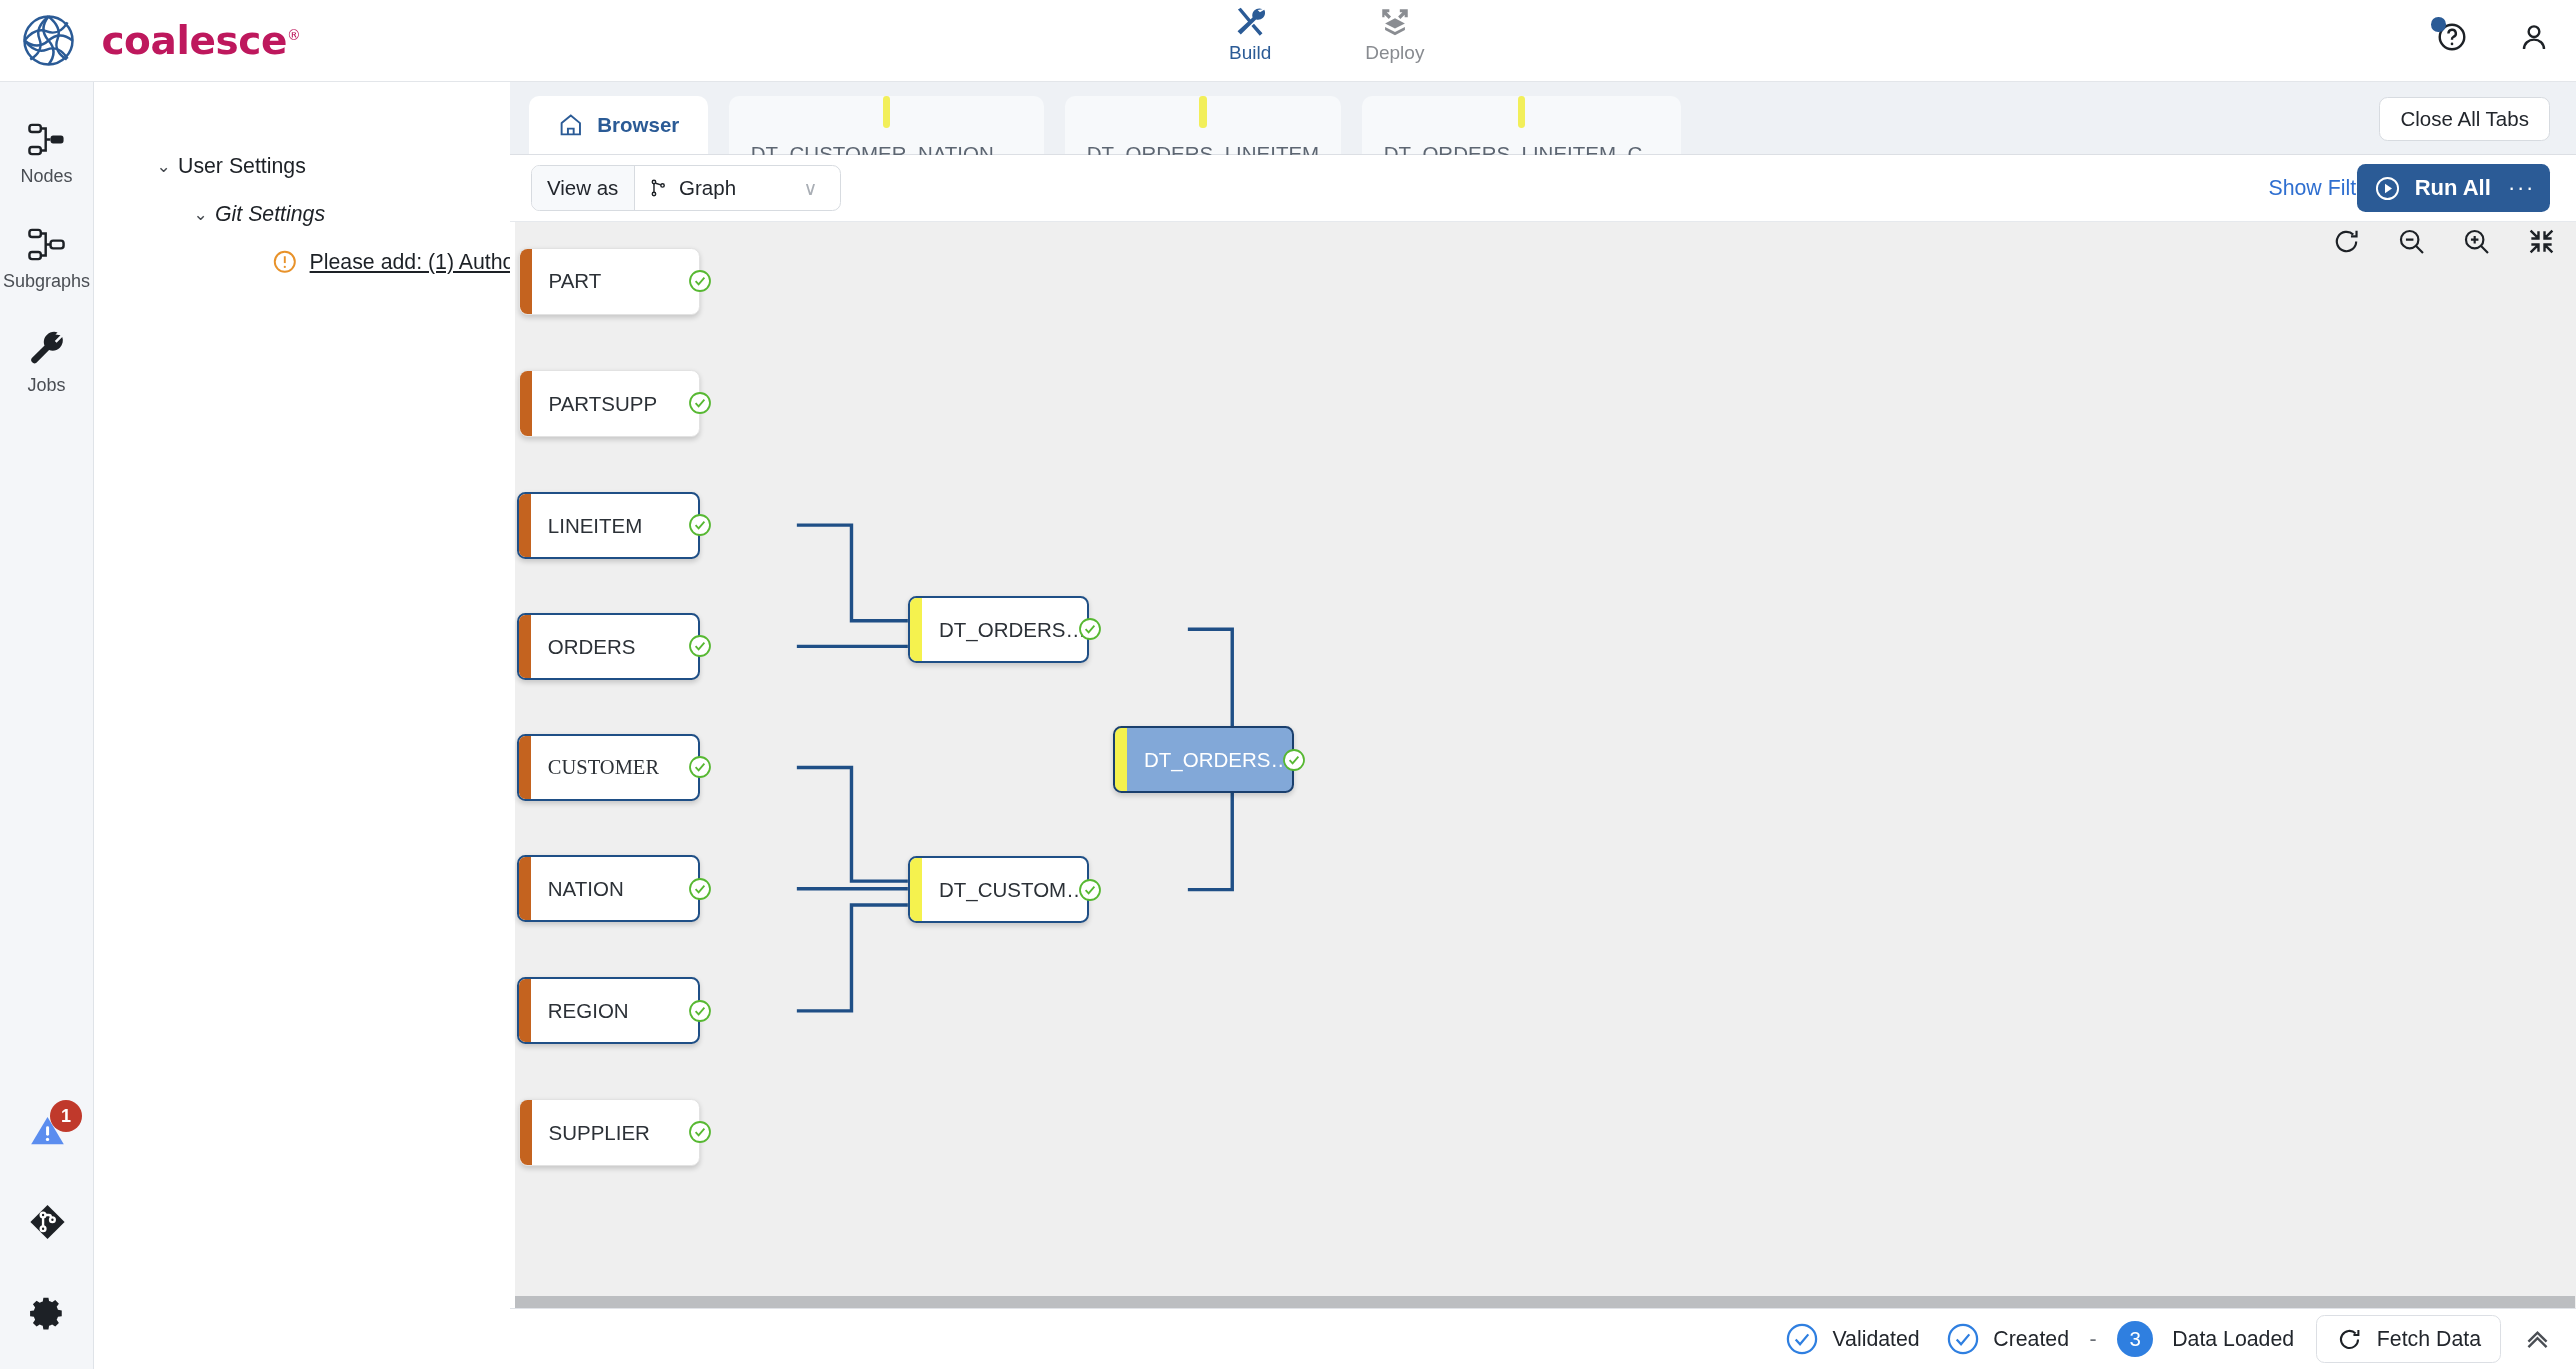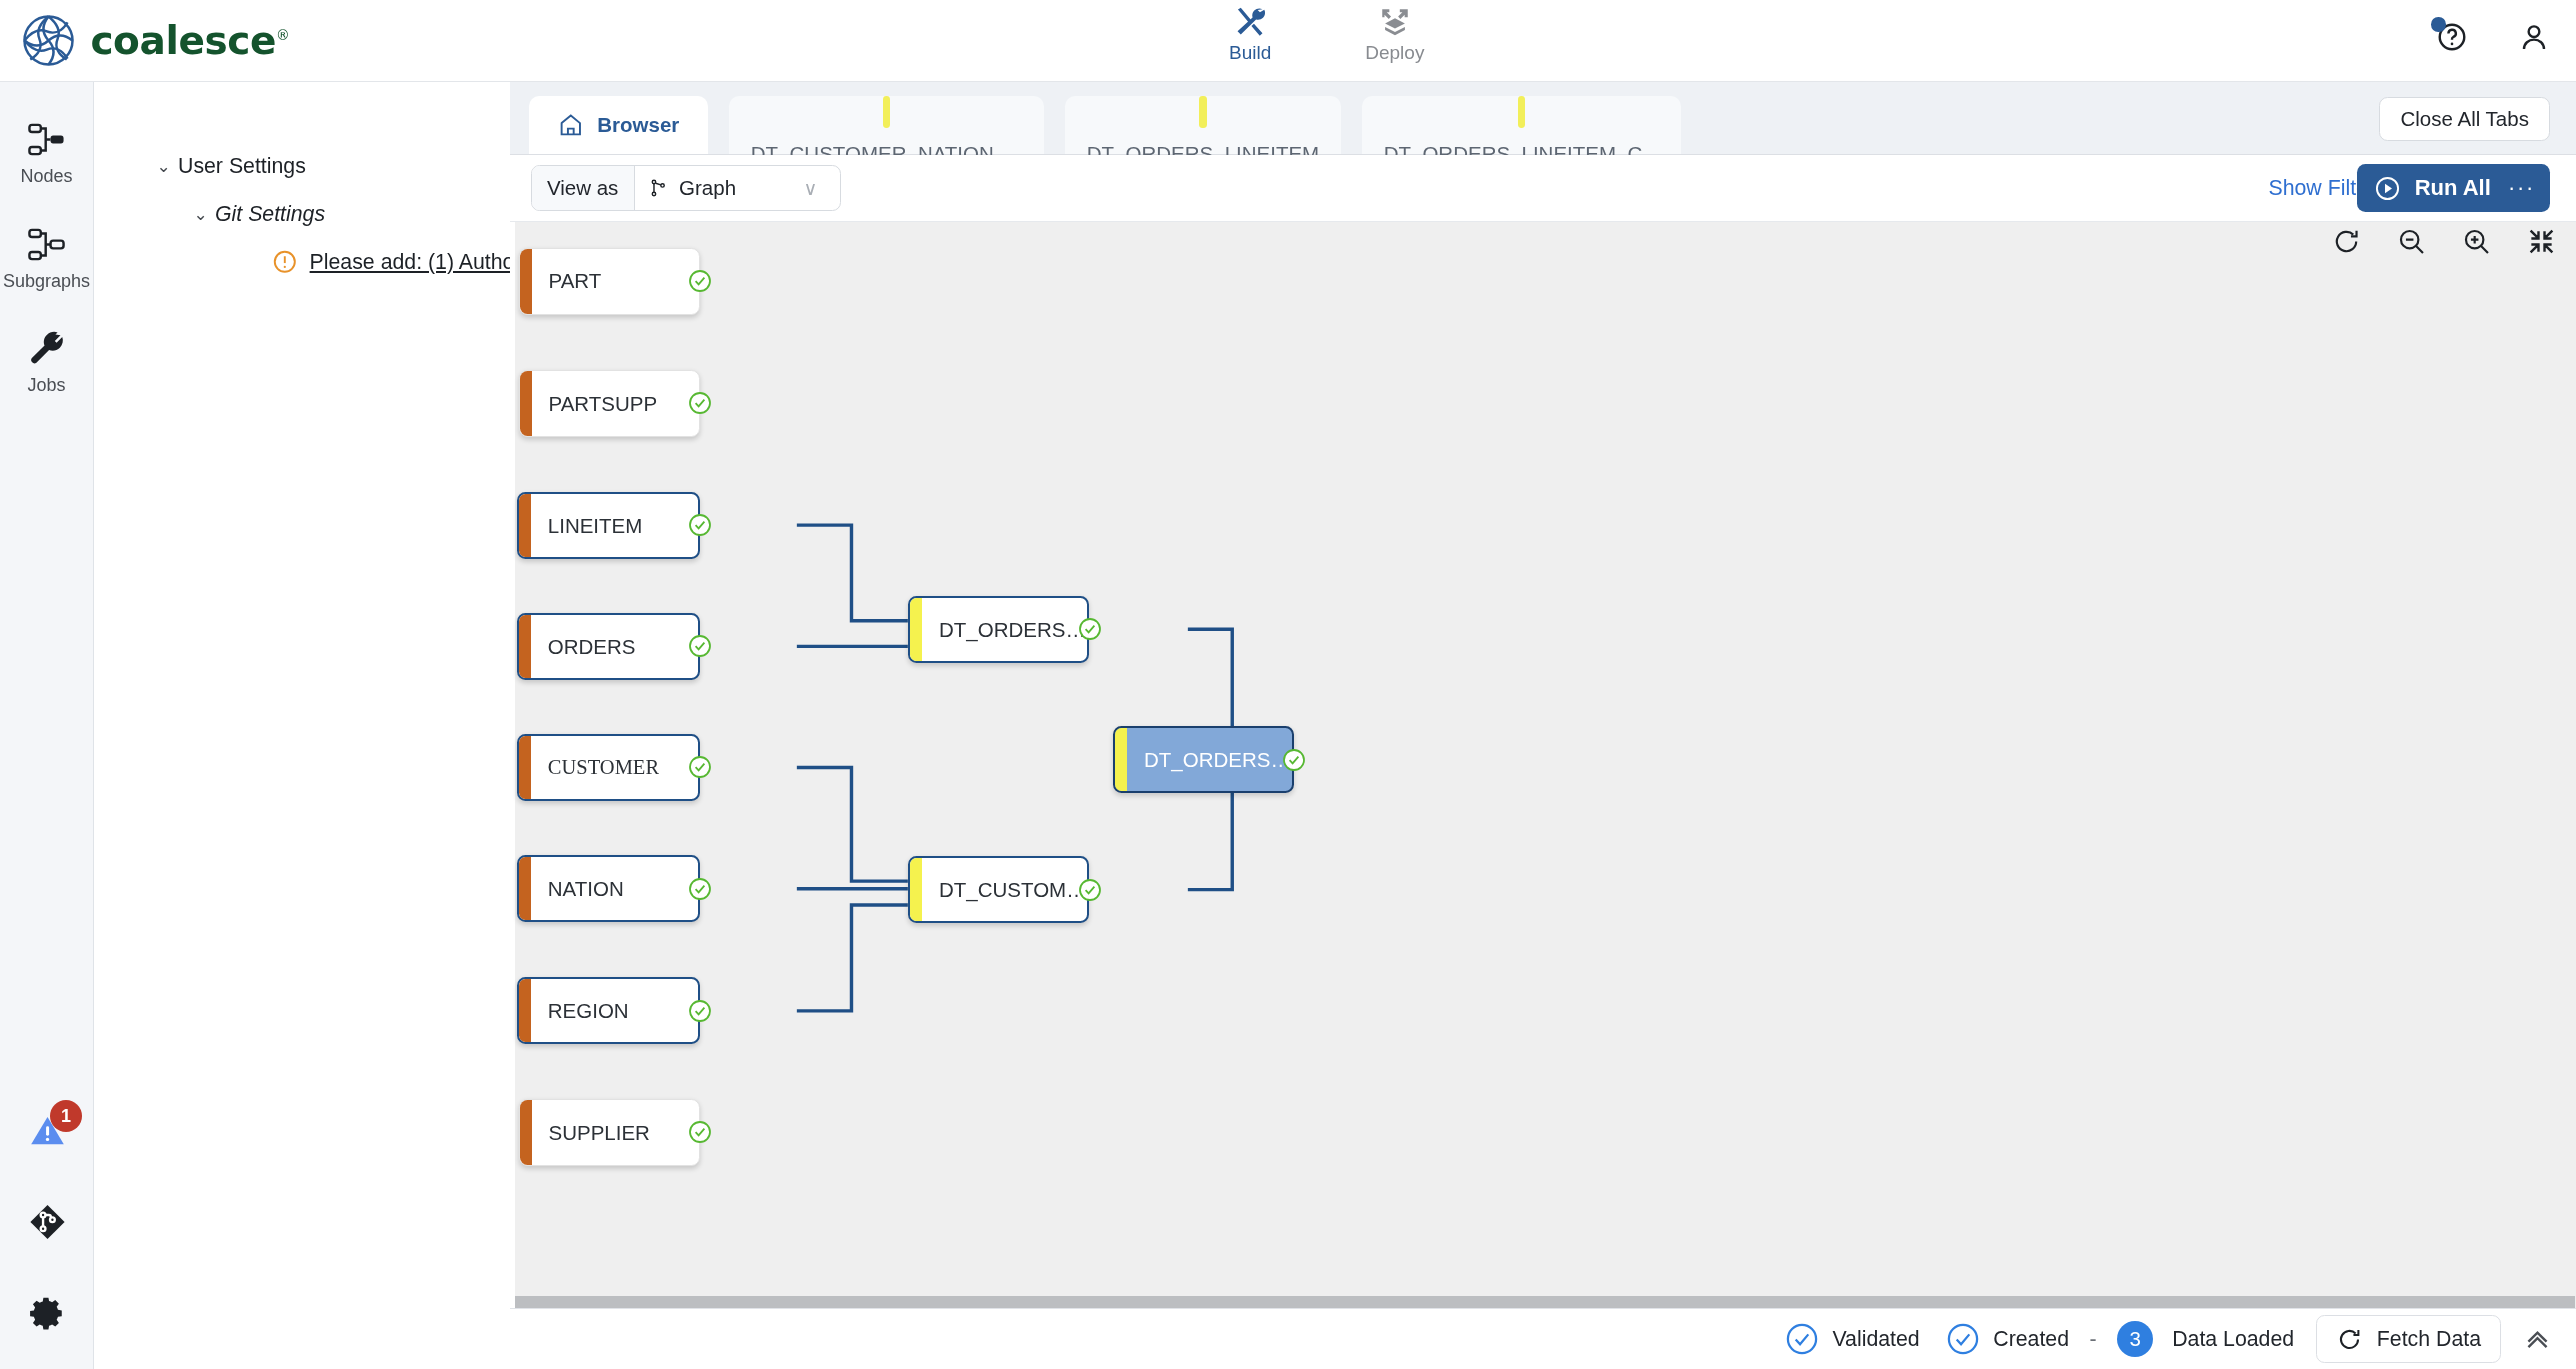--- a/index.html
+++ b/index.html
@@ -12,22 +12,22 @@
 
   
   .header {
     position: absolute; left: 0; top: 0; width: 2576px; height: 82px;
     background: #ffffff; display: flex; align-items: center;
     border-bottom: 0.9px solid #e3e6ea;
   }
   .logo-wrap { display: flex; align-items: center; margin-left: 22px; gap: 15.4px; }
   .logo-mark { width: 53px; height: 53px; }
   .logo-text {
-    font-size: 39px; font-weight: 700; color: #14532d;
-    letter-spacing: -0.4px; position: relative; font-family: "DejaVu Sans", sans-serif;
+    font-size: 39px; font-weight: 700; color: #be185d;
+    letter-spacing: -0.4px; position: relative; font-family: "DejaVu Sans", sans-serif; margin-left: 11px;
   }
   .logo-reg { font-size: 13.7px; vertical-align: super; font-weight: 400; }
 
   .hdr-nav { position: absolute; left: 1229px; top: 5.1px; display: flex; gap: 94px; }
   .hdr-nav-item { display: flex; flex-direction: column; align-items: center; gap: 3.4px; cursor: pointer; }
   .hdr-nav-item .lbl { font-size: 19px; }
   .hdr-nav-item.active .lbl { color: #2b5b96; }
   .hdr-nav-item.inactive .lbl { color: #888b90; }
 
   .hdr-right { position: absolute; right: 25.6px; top: 20.5px; display: flex; gap: 50px; align-items: center; }

